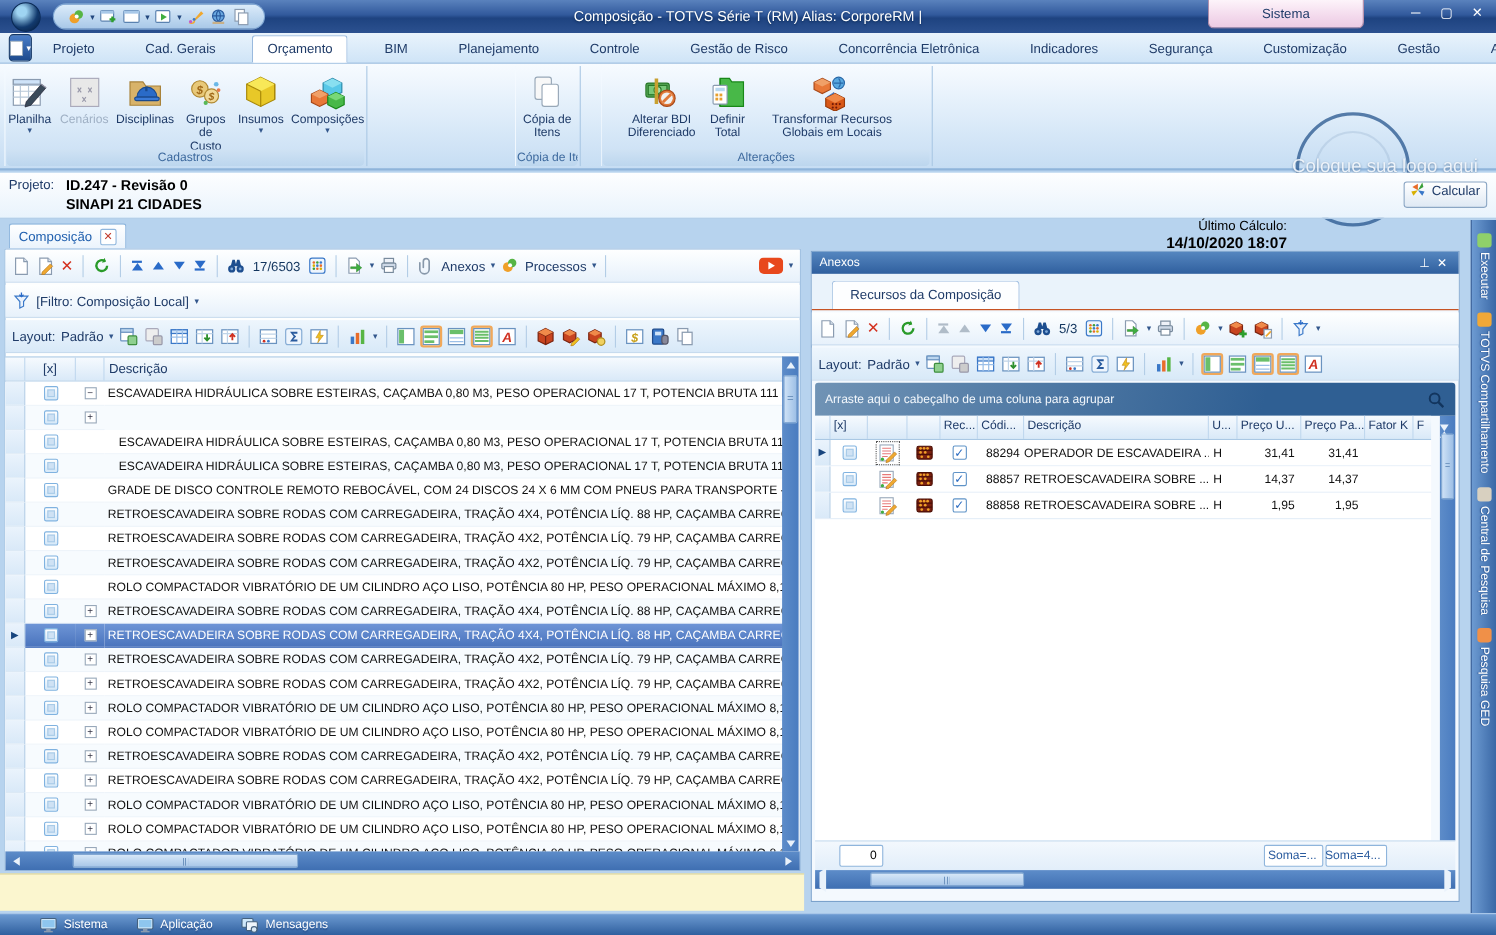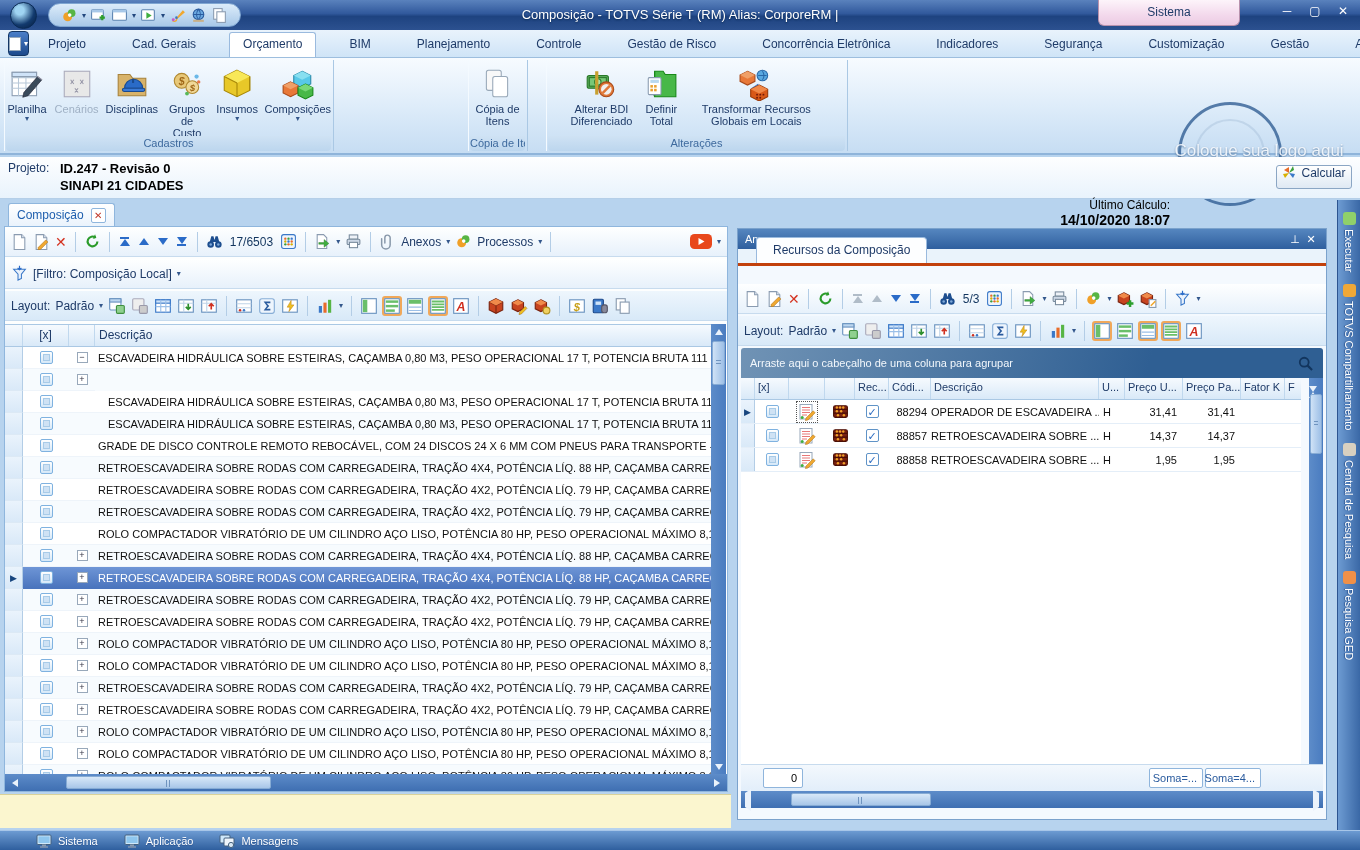--- a/index.html
+++ b/index.html
@@ -115,21 +115,21 @@
   .hthumb .grip { height:7px; width:5px; left:50%; top:3px; margin:0 0 0 -3px;
     background:repeating-linear-gradient(90deg,#6f94bf 0 1px, transparent 1px 2.5px); }
   .yellowstrip { position:absolute; left:0; top:794px; width:731px; height:34px; background:#fbf6cf; border-top:1px solid #d9d29a; }
 
   
   .apanel { position:absolute; left:737px; top:228px; width:590px; height:592px; background:#f4f9fe; border:1px solid #7ba2cc; }
   .atitle { position:absolute; left:0; top:0; right:0; height:20px; background:linear-gradient(#5586bf,#2f5f9e);
     color:#fff; font-size:11px; display:flex; align-items:center; padding:0 7px; }
   .atitle .sp { flex:1; }
   .atitle .ti { color:#fff; width:16px; text-align:center; font-size:11px; }
-  .atabrow { position:absolute; left:0; top:20px; right:0; height:17px; border-bottom:3px solid #c2410c; background:#eaf3fb; }
+  .atabrow { position:absolute; left:0; top:20px; right:0; height:33px; border-bottom:1px solid #c2410c; background:#eaf3fb; }
   .atab { position:absolute; left:18px; bottom:0; height:26px; background:#fdfeff; border:1px solid #9abade; border-bottom:none;
     border-radius:4px 4px 0 0; padding:5px 16px 0; color:#1f3b68; }
   .atb1 { top:55px; } .alayout { top:87px; background:linear-gradient(#eef6fd,#d8e9f8); }
   .agroupby { position:absolute; left:3px; right:3px; top:119px; height:30px; border-radius:3px 3px 0 0;
     background:linear-gradient(105deg,#7093b5,#2f5f93 70%); color:#f2f7fc; display:flex; align-items:center; padding:0 9px; font-size:11px; }
   .agroupby .sp { flex:1; }
   .ahead { position:absolute; left:3px; top:149px; width:560px; height:22px; display:flex;
     background:linear-gradient(#f6fafe,#d9e9f8); border-bottom:1px solid #aac8e4; color:#1f3b68; font-size:11px; }
   .ahead div { border-right:1px solid #c0d8ee; padding:3px 3px; white-space:nowrap; overflow:hidden; }
   .abody { position:absolute; left:3px; top:171px; width:560px; height:364px; background:#fff; }

